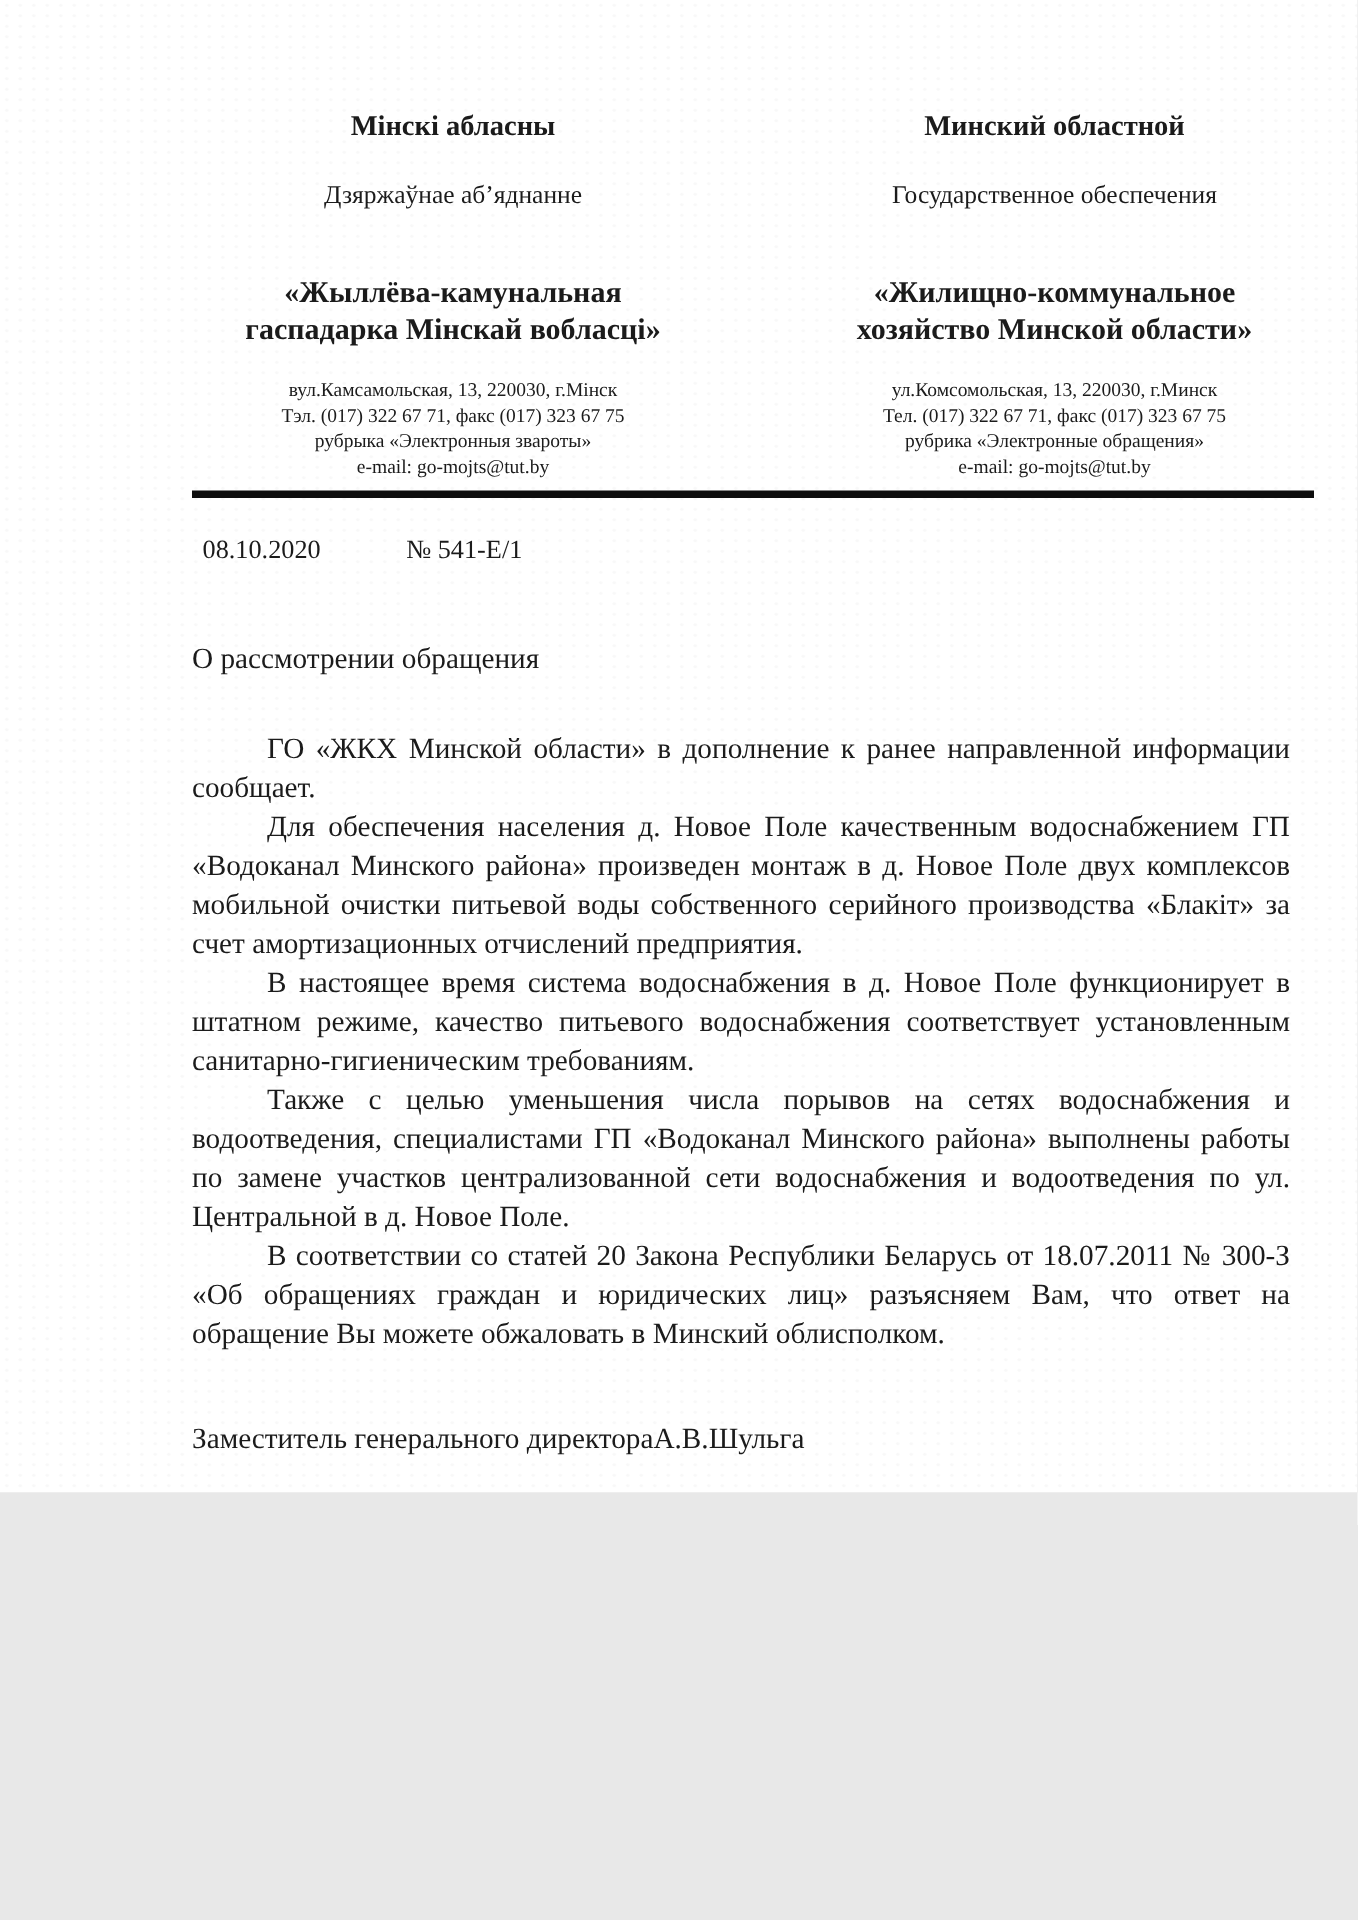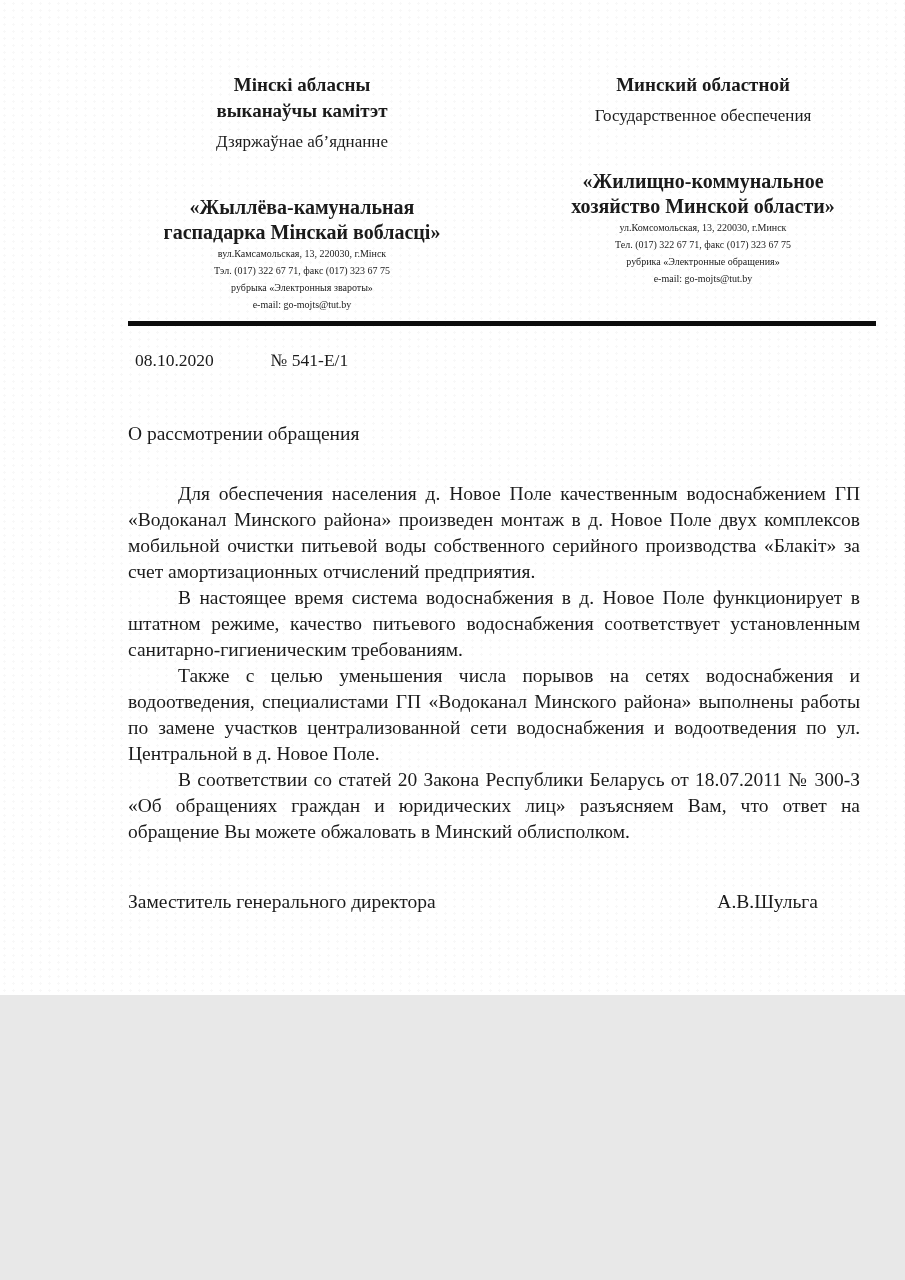--- a/index.html
+++ b/index.html
@@ -25,31 +25,31 @@
   }
   .lh-col { width: 348px; text-align: center; }
   .lh-committee {
     font-weight: bold;
     font-size: 19px;
     line-height: 26px;
   }
   .lh-orgtype {
     font-size: 17px;
     line-height: 22px;
-    margin-top: 7px;
+    margin-top: 21px;
   }
   .lh-orgname {
     font-weight: bold;
     font-size: 20px;
     line-height: 25px;
     margin-top: 42px;
   }
   .lh-contacts {
-    margin-top: 0;
-    font-size: 10px;
+    margin-top: 18px;
+    font-size: 13px;
     line-height: 17px;
   }
   .rule {
     margin: 8px 0 0 128px;
     width: 748px;
     height: 5px;
     background: #0d0d0d;
   }
   
   .ref-line {
@@ -66,21 +66,20 @@
   .body-text {
     margin: 36px 45px 0 128px;
     font-size: 19.5px;
     line-height: 26px;
     text-align: justify;
   }
   .body-text p { text-indent: 50px; }
   
   .signature-row {
     display: flex;
-    justify-content: space-between;
     margin: 46px 87px 0 128px;
     font-size: 19.5px;
   }
   
   .footer-note {
     position: absolute;
     left: 136px;
     top: 1176px;
     font-size: 13px;
     line-height: 21px;
@@ -89,21 +88,20 @@
 </style>
 </head>
 <body>
 
 <div class="page">
 
   <div class="letterhead">
     <div class="lh-col">
       <div class="lh-committee">
         <div>Мінскі абласны</div>
-        <div>выканаўчы камітэт</div>
       </div>
       <div class="lh-orgtype">Дзяржаўнае аб’яднанне</div>
       <div class="lh-orgname">
         <div>«Жыллёва-камунальная</div>
         <div>гаспадарка Мінскай вобласці»</div>
       </div>
       <div class="lh-contacts">
         <div>вул.Камсамольская, 13,  220030,  г.Мінск</div>
         <div>Тэл. (017) 322 67 71, факс (017) 323 67 75</div>
         <div>рубрыка «Электронныя звароты»</div>
@@ -130,20 +128,21 @@
 
   <div class="rule"></div>
 
   <div class="ref-line">
     <span>08.10.2020</span><span class="ref-number">№ 541-Е/1</span>
   </div>
 
   <div class="subject">О рассмотрении обращения</div>
 
   <div class="body-text">
+    <p>ГО «ЖКХ Минской области» в дополнение к ранее направленной информации сообщает.</p>
     <p>Для обеспечения населения д. Новое Поле качественным водоснабжением ГП «Водоканал Минского района» произведен монтаж в д. Новое Поле двух комплексов мобильной очистки питьевой воды собственного серийного производства «Блакіт» за счет амортизационных отчислений предприятия.</p>
     <p>В настоящее время система водоснабжения в д. Новое Поле функционирует в штатном режиме, качество питьевого водоснабжения соответствует установленным санитарно-гигиеническим требованиям.</p>
     <p>Также с целью уменьшения числа порывов на сетях водоснабжения и водоотведения, специалистами ГП «Водоканал Минского района» выполнены работы по замене участков централизованной сети водоснабжения и водоотведения по ул. Центральной в д. Новое Поле.</p>
     <p>В соответствии со статей 20 Закона Республики Беларусь от 18.07.2011 № 300-З «Об обращениях граждан и юридических лиц» разъясняем Вам, что ответ на обращение Вы можете обжаловать в Минский облисполком.</p>
   </div>
 
   <div class="signature-row">
     <span>Заместитель генерального директора</span>
     <span>А.В.Шульга</span>
   </div>

